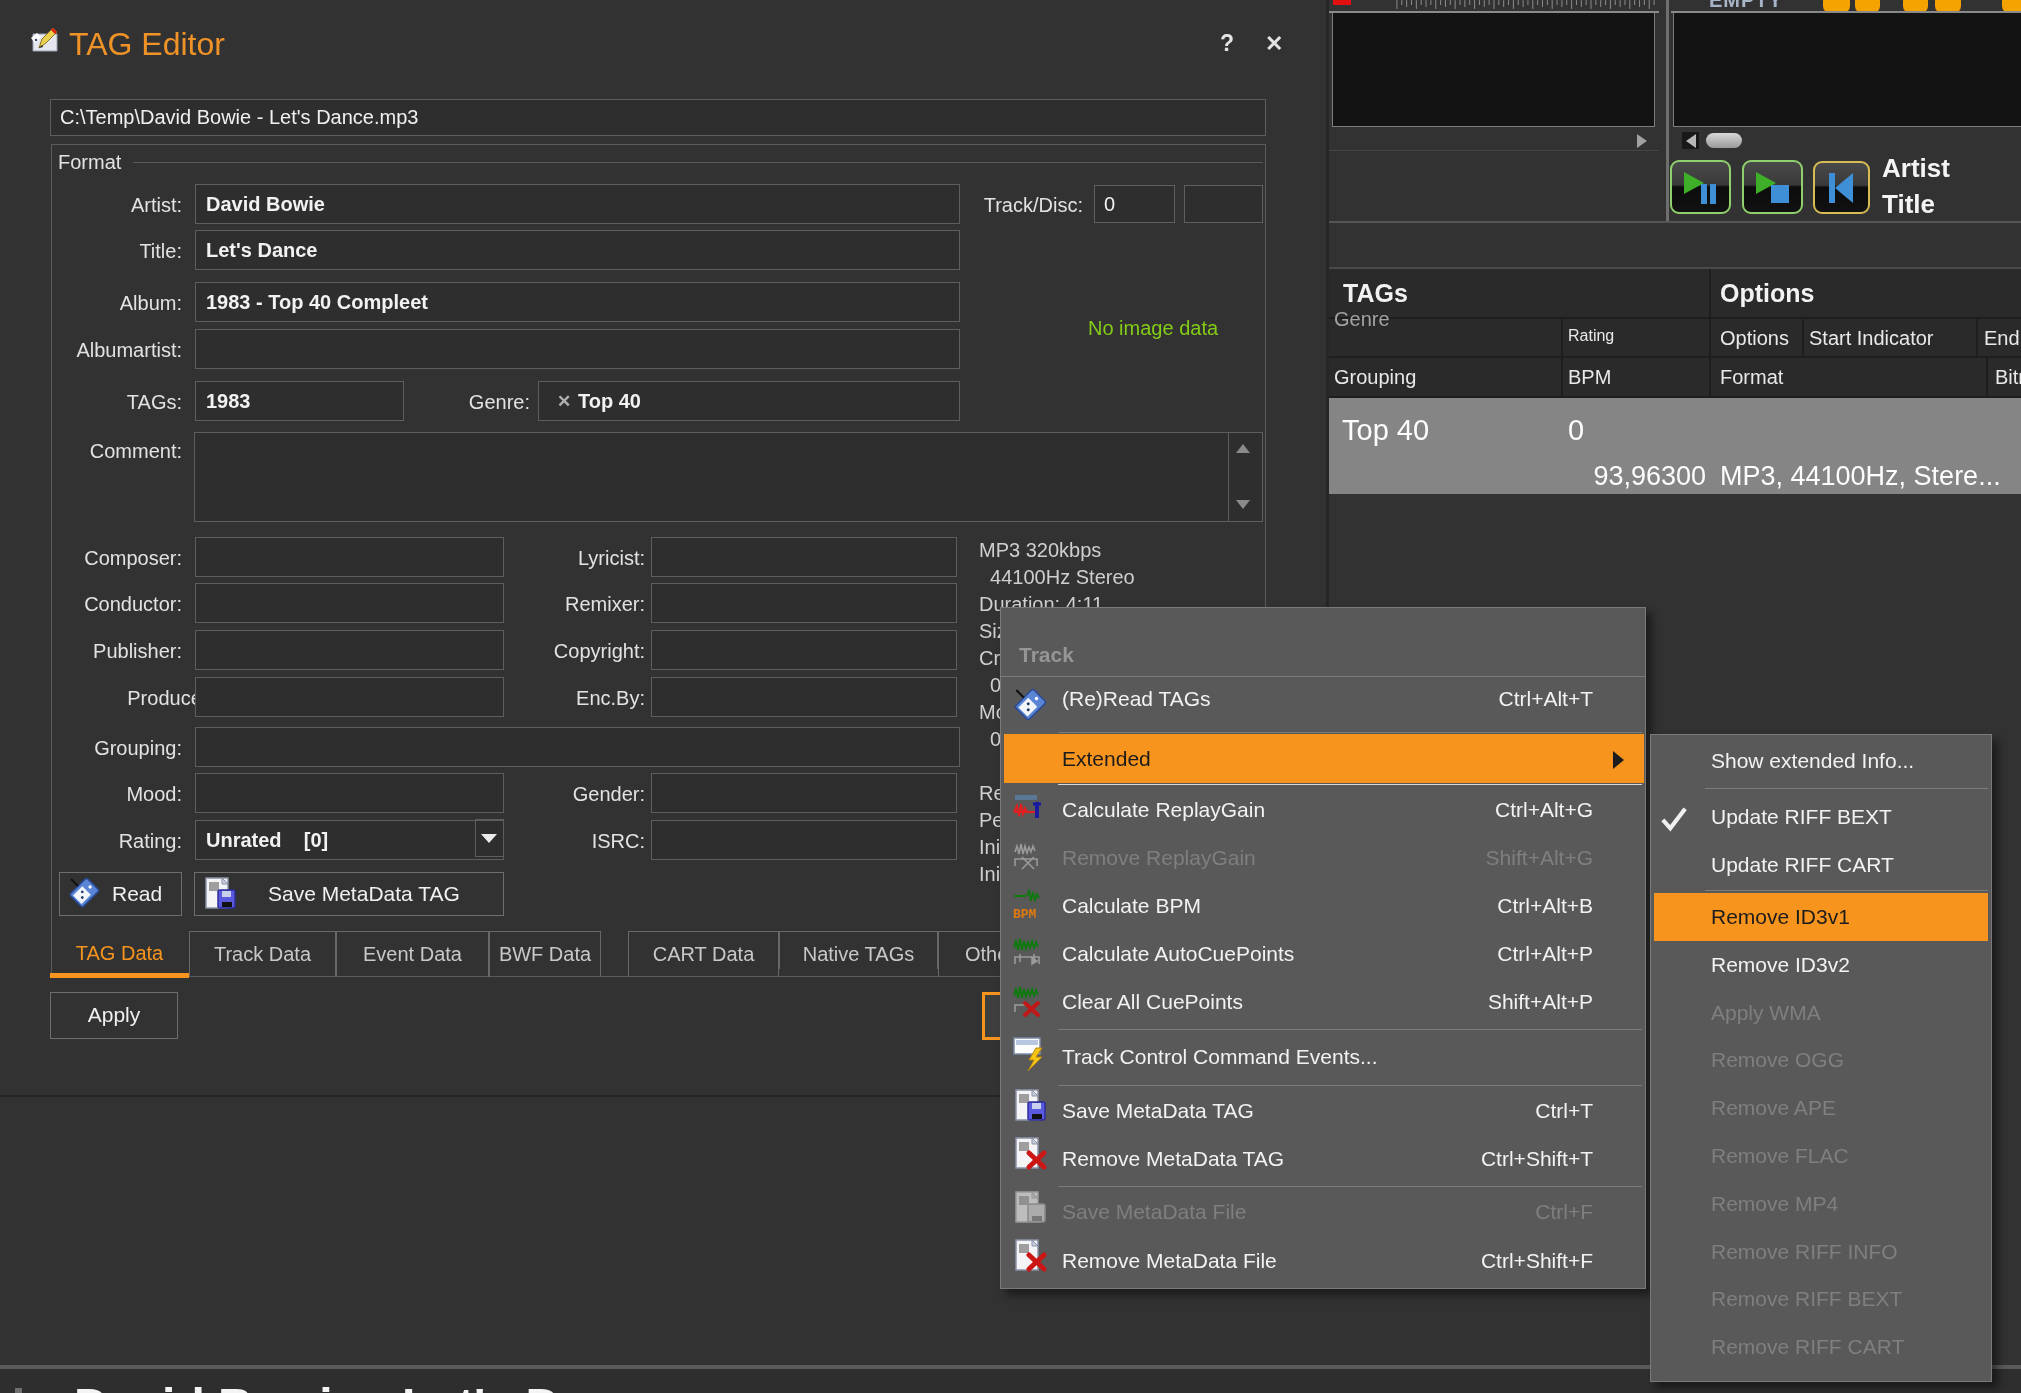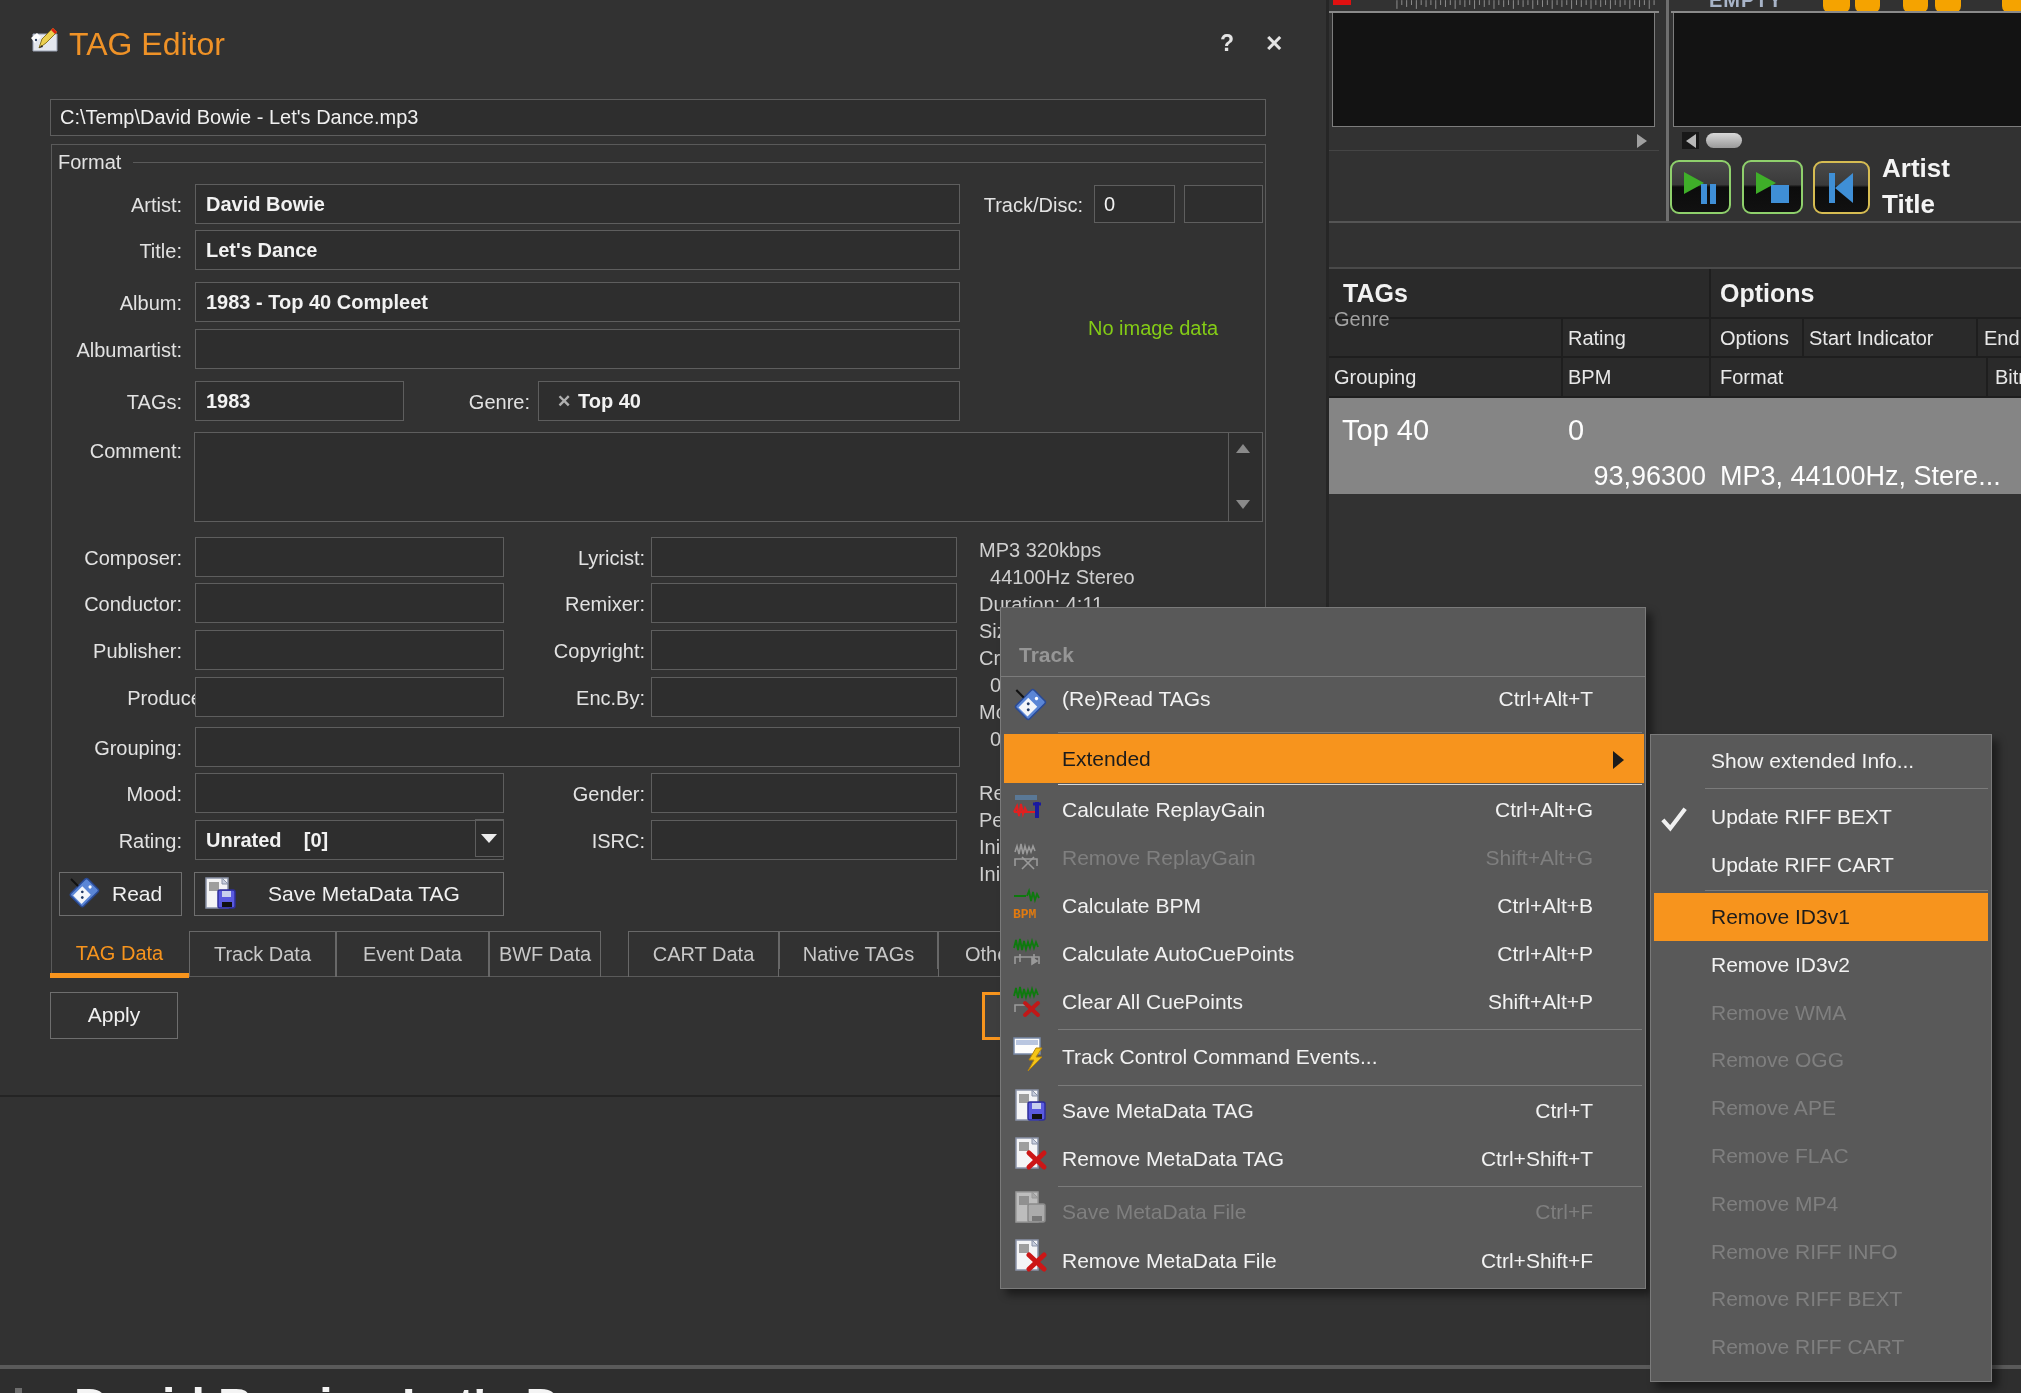--- a/index.html
+++ b/index.html
@@ -266,21 +266,21 @@
 
   <div class="abs" style="left:0;top:221px;width:692px;height:2px;background:#555;"></div>
 
   <div class="abs" style="left:0;top:267px;width:692px;height:2px;background:#4a4a4a;"></div>
   <div class="abs" style="left:0;top:269px;width:692px;height:48px;background:#2a2a2a;"></div>
   <div class="abs" style="left:14px;top:279px;color:#f2f2f2;font-size:25px;font-weight:bold;">TAGs</div>
   <div class="abs" style="left:391px;top:279px;color:#f2f2f2;font-size:25px;font-weight:bold;">Options</div>
   <div class="abs" style="left:380px;top:269px;width:2px;height:48px;background:#1e1e1e;"></div>
   <div class="abs" style="left:0;top:317px;width:692px;height:39px;background:#2a2a2a;border-top:2px solid #1e1e1e;box-sizing:border-box;"></div>
   <div class="abs" style="left:5px;top:308px;color:#a3a3a3;font-size:20px;">Genre</div>
-  <div class="abs" style="left:239px;top:327px;color:#e8e8e8;font-size:20px;">Rating</div>
+  <div class="abs" style="left:239px;top:327px;color:#e8e8e8;font-size:16px;">Rating</div>
   <div class="abs" style="left:391px;top:327px;color:#e8e8e8;font-size:20px;">Options</div>
   <div class="abs" style="left:480px;top:327px;color:#e8e8e8;font-size:20px;">Start Indicator</div>
   <div class="abs" style="left:655px;top:327px;color:#e8e8e8;font-size:20px;white-space:nowrap;">End Indicator</div>
   <div class="abs" style="left:232px;top:319px;width:2px;height:37px;background:#1e1e1e;"></div>
   <div class="abs" style="left:380px;top:319px;width:2px;height:37px;background:#1e1e1e;"></div>
   <div class="abs" style="left:473px;top:319px;width:2px;height:37px;background:#1e1e1e;"></div>
   <div class="abs" style="left:647px;top:319px;width:2px;height:37px;background:#1e1e1e;"></div>
   <div class="abs" style="left:0;top:356px;width:692px;height:42px;background:#2a2a2a;border-top:2px solid #1e1e1e;box-sizing:border-box;"></div>
   <div class="abs" style="left:5px;top:366px;color:#e8e8e8;font-size:20px;">Grouping</div>
   <div class="abs" style="left:239px;top:366px;color:#e8e8e8;font-size:20px;">BPM</div>
@@ -440,21 +440,21 @@
   <div class="abs" style="left:54px;top:53px;right:3px;height:1px;background:#7b7b7b;"></div>
   <svg class="abs" style="left:8px;top:71px;" width="30" height="26" viewBox="0 0 32 28">
     <polyline points="4,15 12,24 28,3" stroke="#f0f0f0" stroke-width="4.5" fill="none"></polyline>
   </svg>
   <div class="smi" style="top:70px;">Update RIFF BEXT</div>
   <div class="smi" style="top:118px;">Update RIFF CART</div>
   <div class="abs" style="left:54px;top:155px;right:3px;height:1px;background:#7b7b7b;"></div>
   <div class="abs" style="left:3px;top:158px;width:334px;height:48px;background:#f7941d;"></div>
   <div class="abs" style="left:60px;top:170px;color:#1c1c1c;font-size:21px;">Remove ID3v1</div>
   <div class="smi" style="top:218px;">Remove ID3v2</div>
-  <div class="smi dis" style="top:266px;">Remove WMA</div>
+  <div class="smi dis" style="top:266px;">Apply WMA</div>
   <div class="smi dis" style="top:313px;">Remove OGG</div>
   <div class="smi dis" style="top:361px;">Remove APE</div>
   <div class="smi dis" style="top:409px;">Remove FLAC</div>
   <div class="smi dis" style="top:457px;">Remove MP4</div>
   <div class="smi dis" style="top:505px;">Remove RIFF INFO</div>
   <div class="smi dis" style="top:552px;">Remove RIFF BEXT</div>
   <div class="smi dis" style="top:600px;">Remove RIFF CART</div>
 </div>
 
 </body></html>

